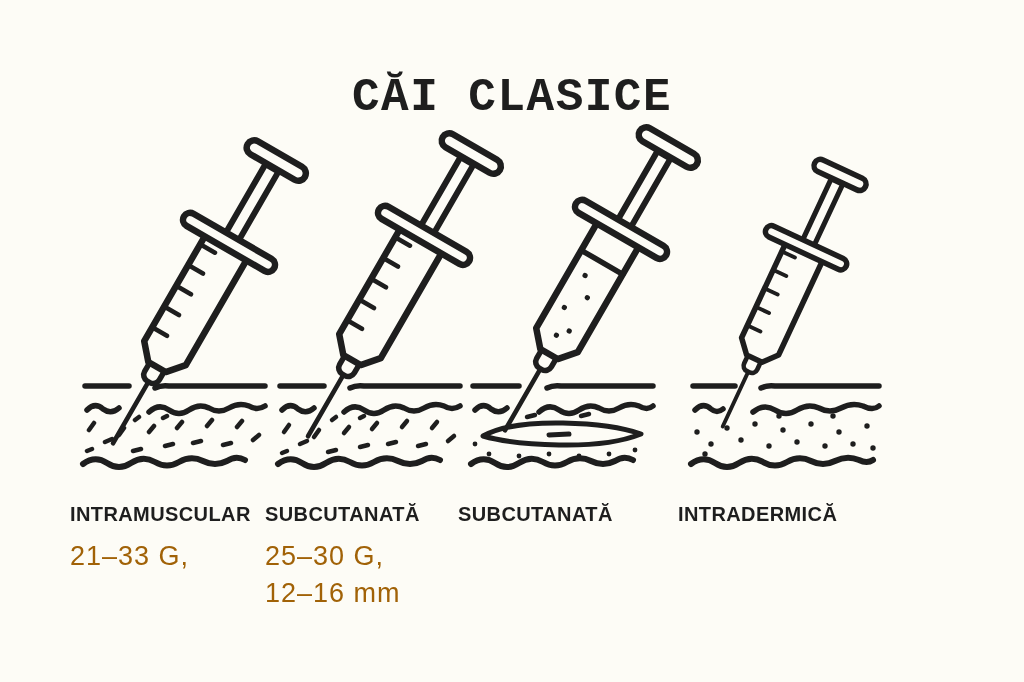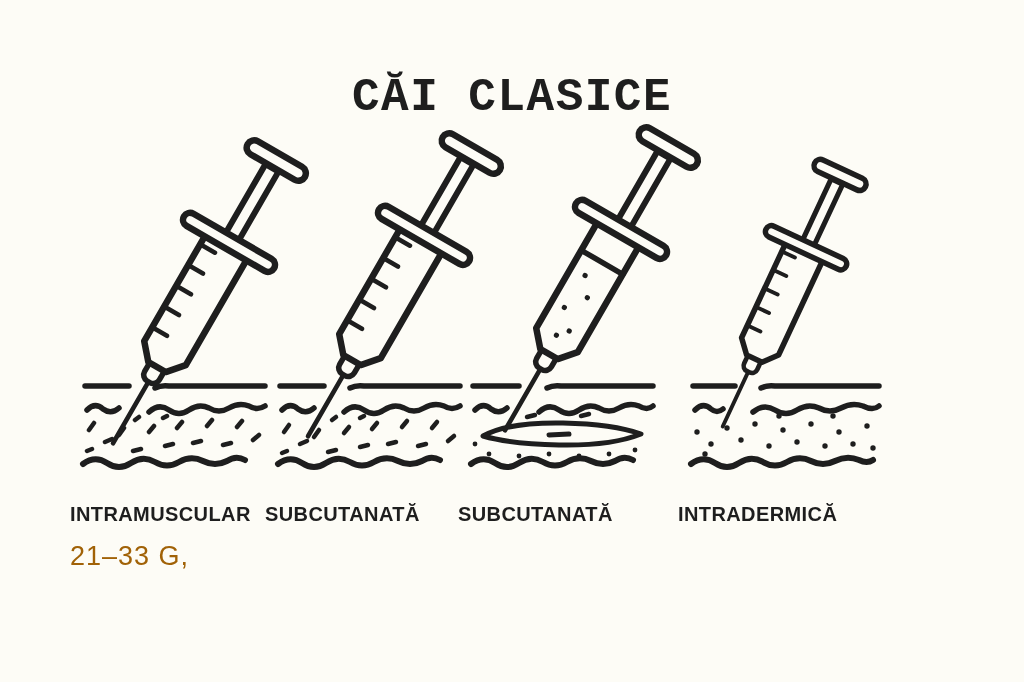--- a/index.html
+++ b/index.html
@@ -88,20 +88,24 @@
       <path class="st" stroke-width="5.5" d="M80,2 q6,-3 14,-2 H190"></path>
       <path class="st" stroke-width="5.5" d="M12,24 q8,-8 16,-1 q8,6 16,-1"></path>
       <path class="st" stroke-width="5.5" d="M74,26 q10,-9 20,-2 q10,7 20,0 q10,-7 20,-2 q10,6 20,0 q10,-6 20,-2 q8,5 16,0"></path>
       <path class="st" stroke-width="4.5" d="M14,46 L19,39 M30,58 L37,55 M12,67 L17,65 M44,51 L49,44 M58,66 L66,64 M74,47 L79,41 M62,34 L66,31 M90,61 L98,59 M102,43 L107,37 M118,58 L126,56 M132,41 L137,35 M148,60 L156,58 M162,42 L167,36 M178,55 L184,50 M90,32 L94,30"></path>
       <path class="st" stroke-width="6" d="M8,78 q12,-9 24,-1 q12,8 24,0 q12,-8 24,-1 q12,7 24,0 q12,-7 24,-1 q12,6 24,0 q9,-6 18,-1"></path>
     </g>
     <use href="#syr-basic" transform="translate(42,300) rotate(30)"></use>
   </svg>
   <div class="texts">
     <div class="route-name">SUBCUTANATĂ</div>
+    <div class="route-spec">
+      <div class="spec-line">25–30 G,</div>
+      <div class="spec-line">12–16 mm</div>
+    </div>
   </div>
 </div>
 
 <div class="col col-3">
   <svg width="250" height="345" viewBox="0 0 250 345">
     <g transform="translate(5,248)">
       <path class="st" stroke-width="5.5" d="M10,0 H56"></path>
       <path class="st" stroke-width="5.5" d="M84,2 q6,-3 14,-2 H190"></path>
       <path class="st" stroke-width="5.5" d="M12,24 q8,-8 16,-1 q8,6 16,-1"></path>
       <path class="st" stroke-width="5.5" d="M76,26 q10,-9 20,-2 q10,7 20,0 q10,-7 20,-2 q10,6 20,0 q10,-6 20,-2 q8,5 14,0"></path>

